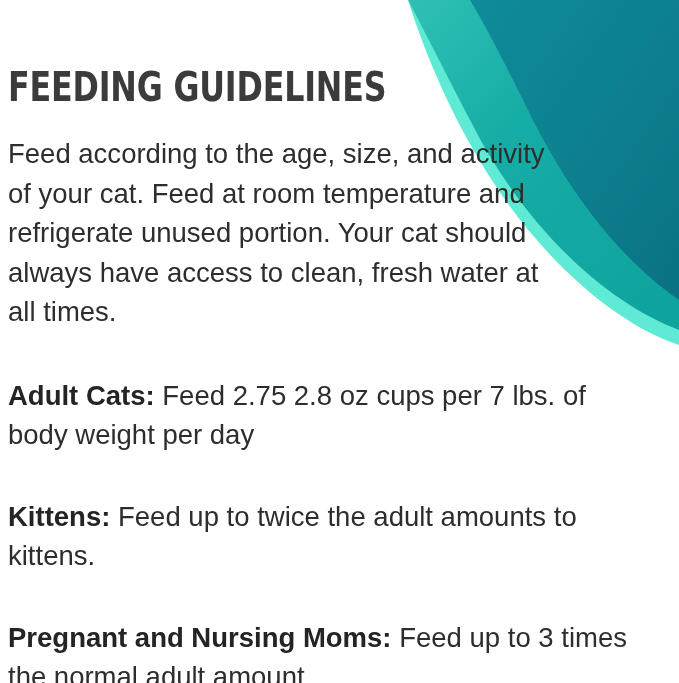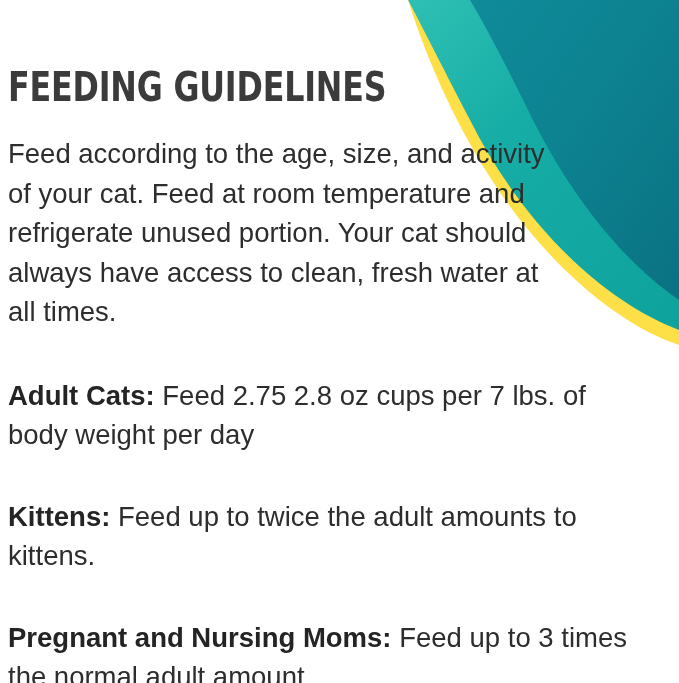--- a/index.html
+++ b/index.html
@@ -4,21 +4,21 @@
 <style>
   html, body {
     margin: 0;
     padding: 0;
     background: #ffffff;
   }
   #page {
     position: relative;
     width: 679px;
     height: 683px;
-    background: #fde047;
+    background: #5eead4;
     overflow: hidden;
     font-family: "Liberation Sans", sans-serif;
   }
 
   
   #swoosh {
     position: absolute;
     top: 0;
     left: 0;
     width: 679px;

